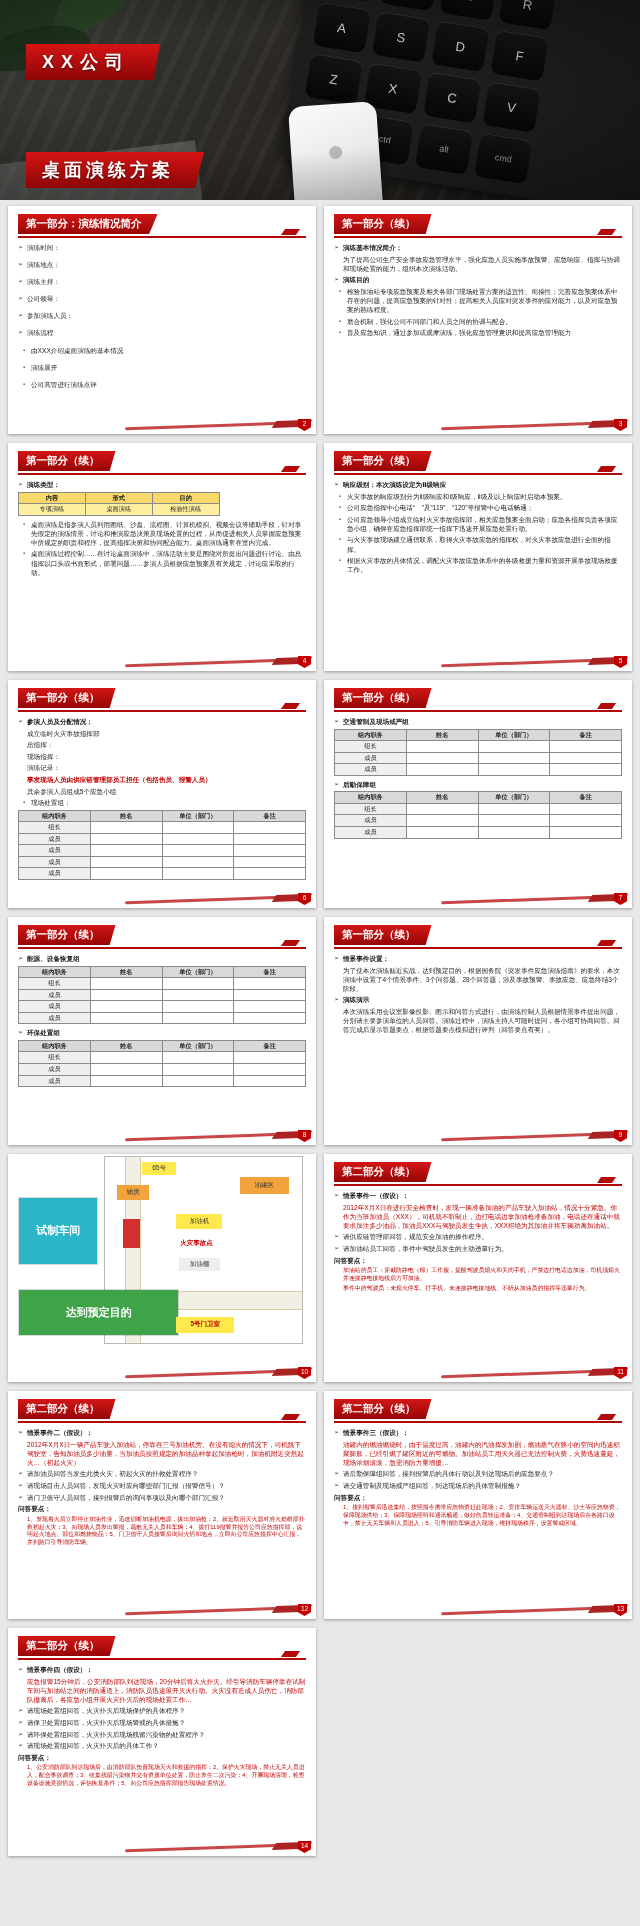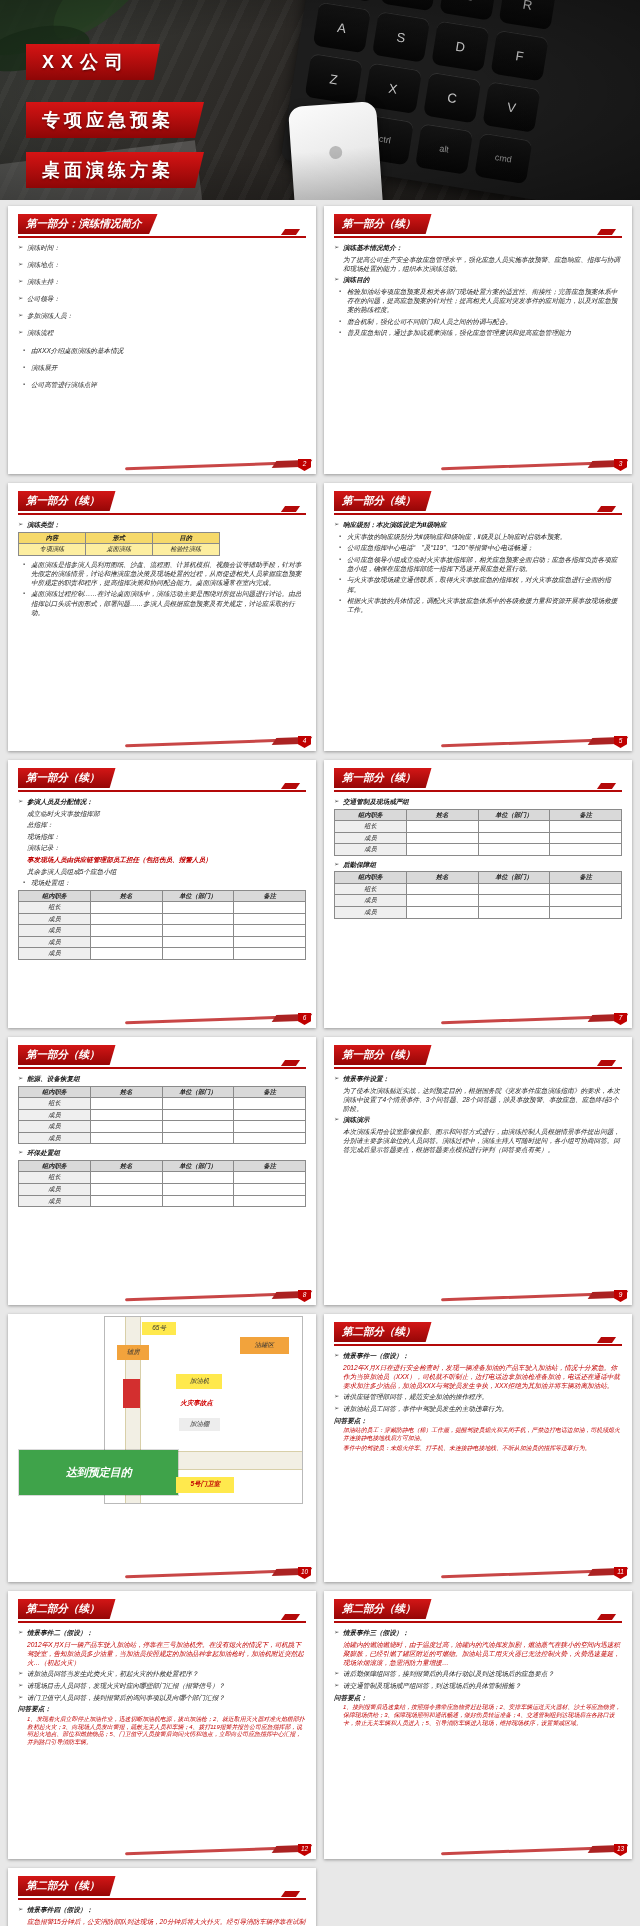--- a/index.html
+++ b/index.html
@@ -31,22 +31,22 @@
     background:radial-gradient(ellipse at 42% 46%, rgba(0,0,0,0) 40%, rgba(0,0,0,.38) 100%); pointer-events:none; }
   .banner { position:absolute; left:26px; z-index:5; color:#fff; font-weight:bold;
     background:linear-gradient(180deg,#d61414,#8d0606); padding:6px 30px 6px 16px;
     clip-path:polygon(0 0,100% 0,95% 100%,0 100%); text-shadow:0 1px 2px rgba(0,0,0,.5); }
   .banner-1 { top:44px;  font-size:18px; letter-spacing:7px; }
   .banner-2 { top:102px; font-size:18px; letter-spacing:4px; }
   .banner-3 { top:152px; font-size:18px; letter-spacing:4px; }
 
   
   .grid { display:grid; grid-template-columns:repeat(2,308px); gap:9px 8px; padding:6px 8px 14px; }
-  .slide { position:relative; width:308px; height:268px; background:#fff; overflow:hidden;
-    box-shadow:0 1px 3px rgba(0,0,0,.35);font-style:italic; }
+  .slide { position:relative; width:308px; height:228px; background:#fff; overflow:hidden;
+    box-shadow:0 1px 3px rgba(0,0,0,.35); }
   .s-head { position:relative; margin:7px 10px 3px; border-bottom:2px solid #b40909; padding-bottom:2px; }
   .ban { display:inline-block; background:linear-gradient(180deg,#d31616,#960606); color:#fff; font-weight:bold;
     font-size:10.5px; padding:3px 16px 3px 8px; clip-path:polygon(0 0,100% 0,94% 100%,0 100%); }
   .ban-suffix { font-size:10px; font-weight:bold; color:#333; margin-left:10px; }
   .head-tick { position:absolute; right:8px; bottom:1px; width:15px; height:6px; background:#b40909; transform:skewX(-35deg); }
   .s-body { padding:2px 10px 16px; font-size:6.6px; line-height:1.38; color:#1d1d1d; }
   .s-body.spread .blk { margin-bottom:8px; }
   .blk { margin-bottom:2.5px; }
   .b1 { padding-left:9px; position:relative; }
   .b1::before { content:"\27A2"; position:absolute; left:0; top:0; color:#555; font-size:6.3px; }
@@ -119,23 +119,20 @@
           <div class="key">alt</div>
           <div class="key">cmd</div>
         </div>
       </div>
     <div class="phone">
       <div class="phone-logo"></div>
     </div>
     <div class="banner banner-1">
       <span>XX公司</span>
     </div>
-    <div class="banner banner-2">
-      <span>专项应急预案</span>
-    </div>
     <div class="banner banner-3">
       <span>桌面演练方案</span>
     </div>
   </section>
 
   <main class="grid" id="slides-grid">
       <article class="slide">
         <div class="s-head"><span class="ban">第一部分：演练情况简介</span><span class="head-tick"></span></div>
         <div class="s-body spread">
           <div class="blk b1">演练时间：</div>
@@ -412,20 +409,21 @@
           <div class="blk b1 bold">演练演示</div>
           <div class="blk p">本次演练采用会议室影像投影、图示和问答方式进行，由演练控制人员根据情景事件提出问题，分别请主要参演单位的人员回答。演练过程中，演练主持人可随时提问，各小组可协商回答。回答完成后显示答题要点，根据答题要点模拟进行评判（回答要点有奖）。</div>
         </div>
         <span class="swoosh"></span>
         <span class="pageno">9</span>
       </article>
       <article class="slide">
         <div class="s-body">
           <div class="diag">
             <div class="map" style="left: 30%; top: 0%; width: 69%; height: 98%;"></div>
+            <div class="dg-box dg-area" style="left: 0.5%; top: 22%; width: 27%; height: 34%; background: rgb(42, 181, 201); color: rgb(255, 255, 255); font-size: 11px;">试制车间</div>
             <div class="dg-box dg-area" style="left: 0.5%; top: 70%; width: 55%; height: 23%; background: rgb(63, 163, 74); color: rgb(255, 255, 255); font-size: 11px;">达到预定目的</div>
             <div class="dg-box " style="left: 43%; top: 3%; width: 12%; height: 7%; background: rgb(255, 233, 77); color: rgb(51, 51, 51); font-size: 6.5px;">65号</div>
             <div class="dg-box " style="left: 34.5%; top: 15%; width: 11%; height: 8%; background: rgb(242, 163, 60); color: rgb(51, 51, 51); font-size: 6.5px;">辅房</div>
             <div class="dg-box " style="left: 77%; top: 11%; width: 17%; height: 9%; background: rgb(242, 163, 60); color: rgb(51, 51, 51); font-size: 6.5px;">油罐区</div>
             <div class="dg-box " style="left: 55%; top: 30%; width: 16%; height: 8%; background: rgb(255, 233, 77); color: rgb(51, 51, 51); font-size: 6.5px;">加油机</div>
             <div class="dg-box " style="left: 50%; top: 42%; width: 24%; height: 7%; background: transparent; color: rgb(208, 0, 0); font-size: 6.5px; font-weight: bold;">火灾事故点</div>
             <div class="dg-box " style="left: 56%; top: 53%; width: 14%; height: 7%; background: rgb(237, 237, 237); color: rgb(51, 51, 51); font-size: 6.5px;">加油棚</div>
             <div class="dg-box " style="left: 36.5%; top: 33%; width: 6%; height: 15%; background: rgb(211, 47, 47); color: rgb(255, 255, 255); font-size: 6.5px;"></div>
             <div class="dg-box " style="left: 55%; top: 84%; width: 20%; height: 8%; background: rgb(255, 233, 77); color: rgb(192, 0, 0); font-size: 6.5px; font-weight: bold;">5号门卫室</div>
           </div>

